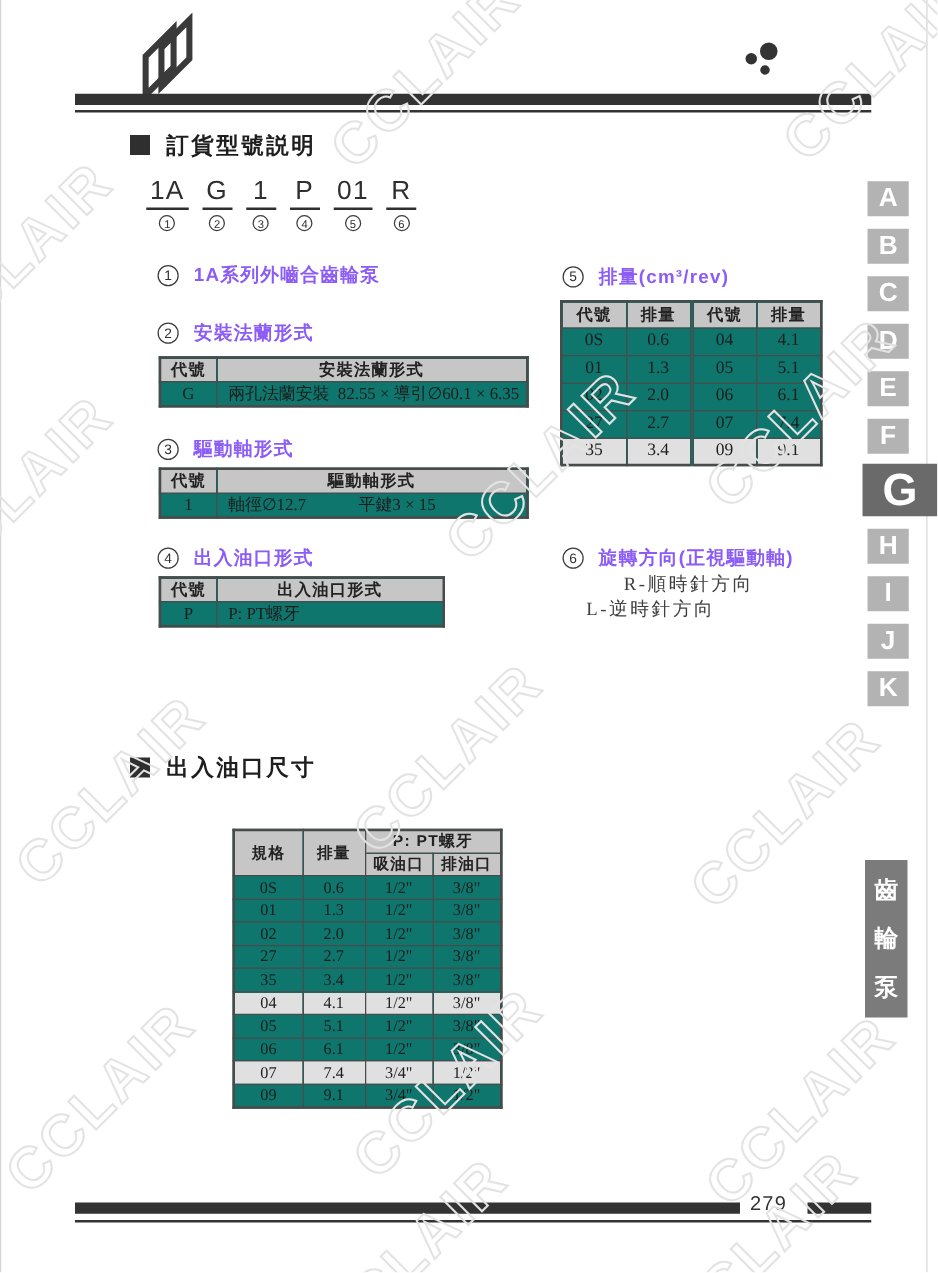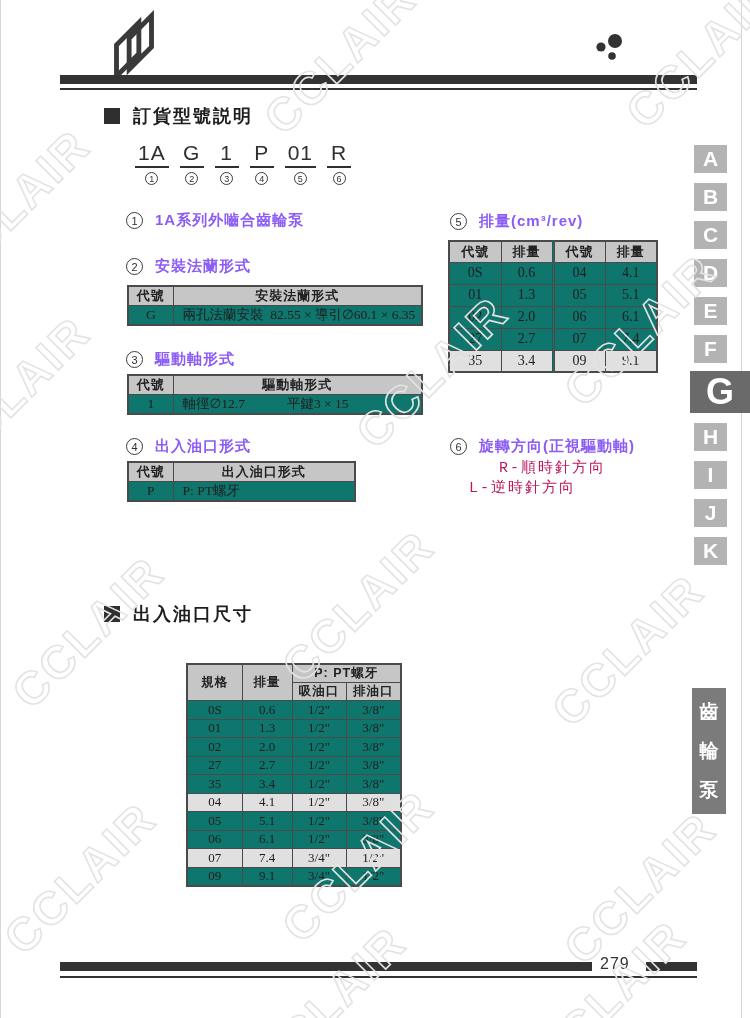--- a/index.html
+++ b/index.html
@@ -17,21 +17,21 @@
   .series-title { font-size:27px; font-weight:bold; color:#2f2f2f; letter-spacing:1px; }
   .bar-thick { left:60px; top:75px; width:637px; height:9px; background:var(--bar,#333); }
   .bar-thin  { left:60px; top:88px; width:637px; height:2px; background:var(--bar,#333); }
 
   
   .h-main { display:flex; align-items:center; gap:13px; }
   .h-square { width:16px; height:16px; background:#2f2f2f; flex:0 0 auto; }
   .h-label { font-size:18px; font-weight:bold; letter-spacing:2px; color:#1e1e1e; }
 
   
-  .model-code { left:117px; top:141px; display:flex; gap:11px;margin-left:18px; }
+  .model-code { left:117px; top:141px; display:flex; gap:11px; }
   .seg { display:flex; flex-direction:column; align-items:center; }
   .seg-code { font-size:21px; color:#2f2f2f; letter-spacing:1px; padding:0 3px 1px 3px;
               border-bottom:2px solid #2f2f2f; min-width:24px; text-align:center; }
   .seg-num { margin-top:4px; }
   .circ { display:inline-flex; align-items:center; justify-content:center;
           width:13px; height:13px; border:1px solid #3c3c3c; border-radius:50%;
           font-size:9px; color:#2f2f2f; background:#fff; }
   .circ.big { width:17px; height:17px; font-size:11px; }
 
   
@@ -49,21 +49,21 @@
   td.desc { text-align:left; padding-left:9px; white-space:pre; }
   tr.shaded td { background:var(--shade,#e0e0e0); }
   .disp-table td { height:22px; font-size:14px; }
   .disp-table th { height:21px; }
   .disp-table th.mid, .disp-table td.mid { border-right:3px double #4a4a4a; }
   .port-table th { height:18px; font-size:12.5px; }
   .port-table td { height:18.5px; font-size:13px; }
   .shaft-gap { display:inline-block; margin-left:42px; }
 
   
-  .rot-line { font-family:Liberation Mono, monospace; font-size:15px; color:#be185d; letter-spacing:2px; }
+  .rot-line { font-family:Liberation Serif, serif; font-size:15px; color:#404040; letter-spacing:2px; }
 
   
   .tab { position:absolute; left:694px; width:33px; height:28px; background:var(--tab-bg,#b3b3b3);
          color:#fff; font-weight:bold; font-size:21px; display:flex; align-items:center;
          justify-content:center; font-family:"Liberation Sans",sans-serif; }
   .tab.active { left:690px; width:60px; height:42px; background:var(--tab-active,#6a6a6a); font-size:36px; }
   .vlabel { position:absolute; left:692px; top:688px; width:34px; height:126px;
             background:var(--vlabel-bg,#7b7b7b); color:#fff; display:flex; flex-direction:column;
             align-items:center; justify-content:center; gap:13px; font-size:19px; font-weight:bold; }
 

